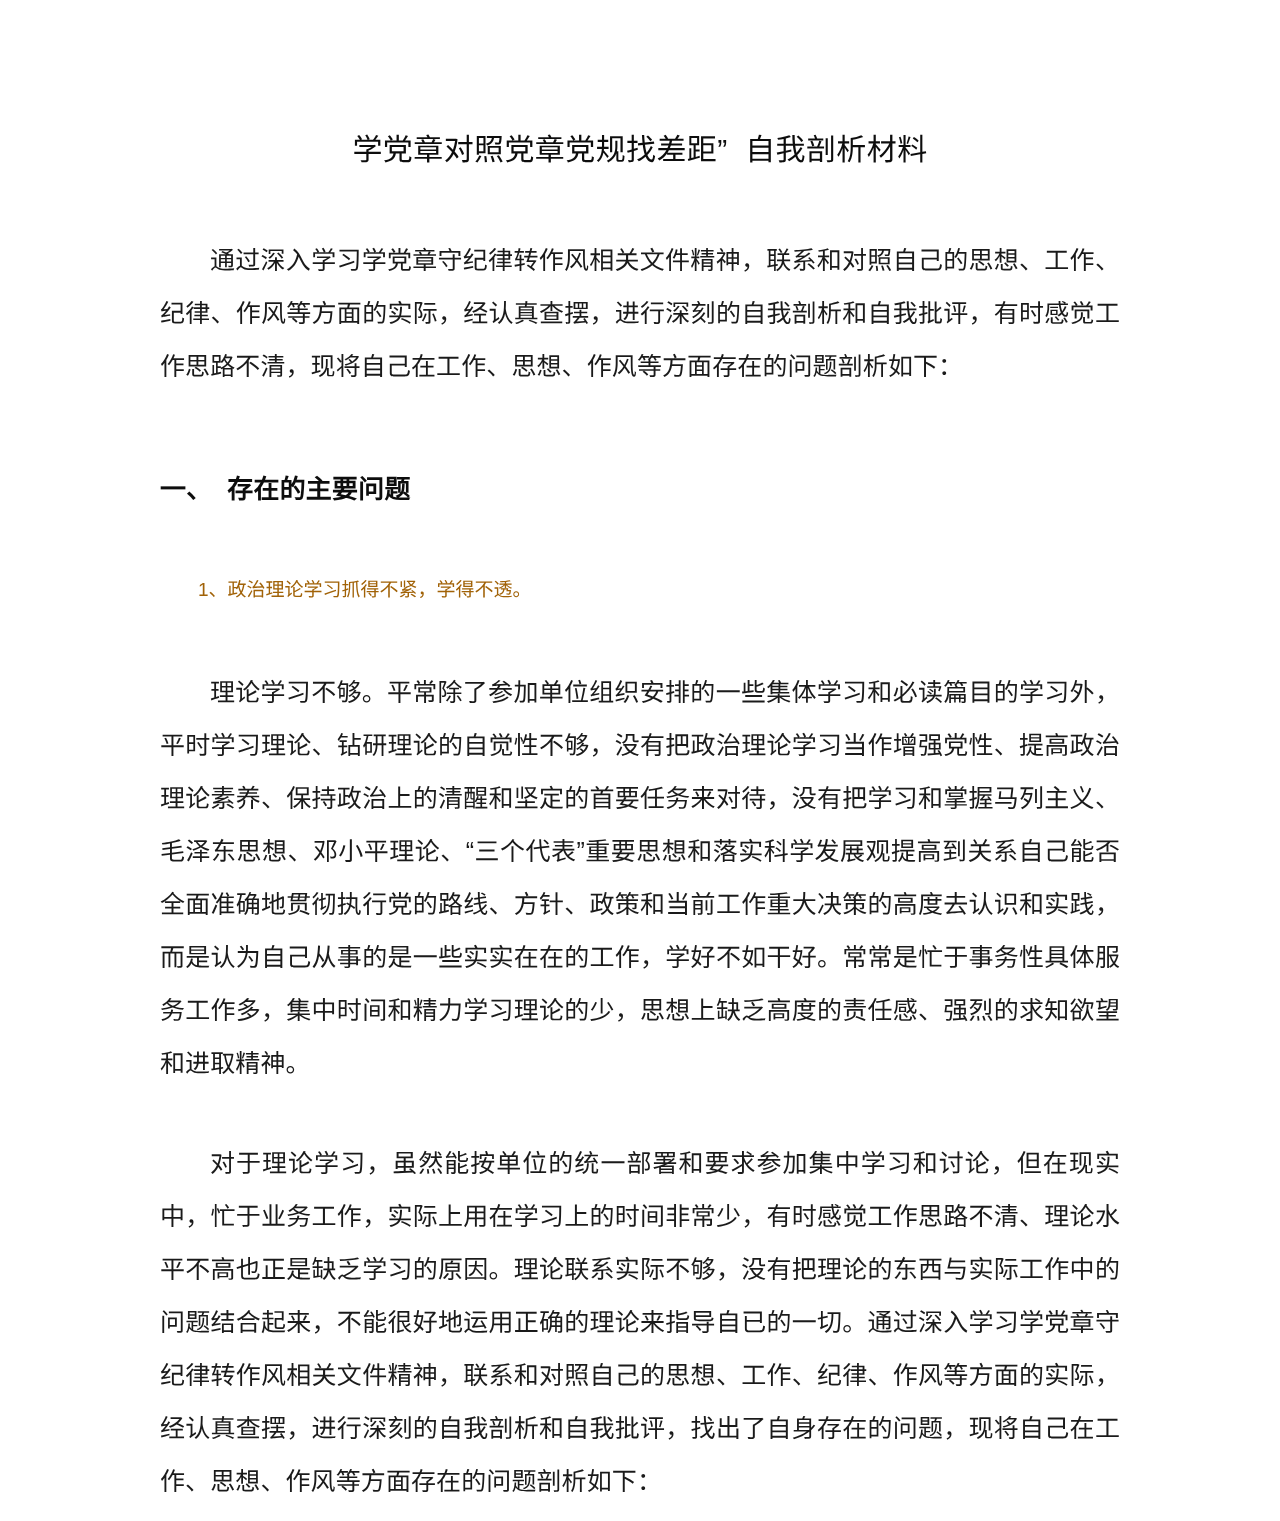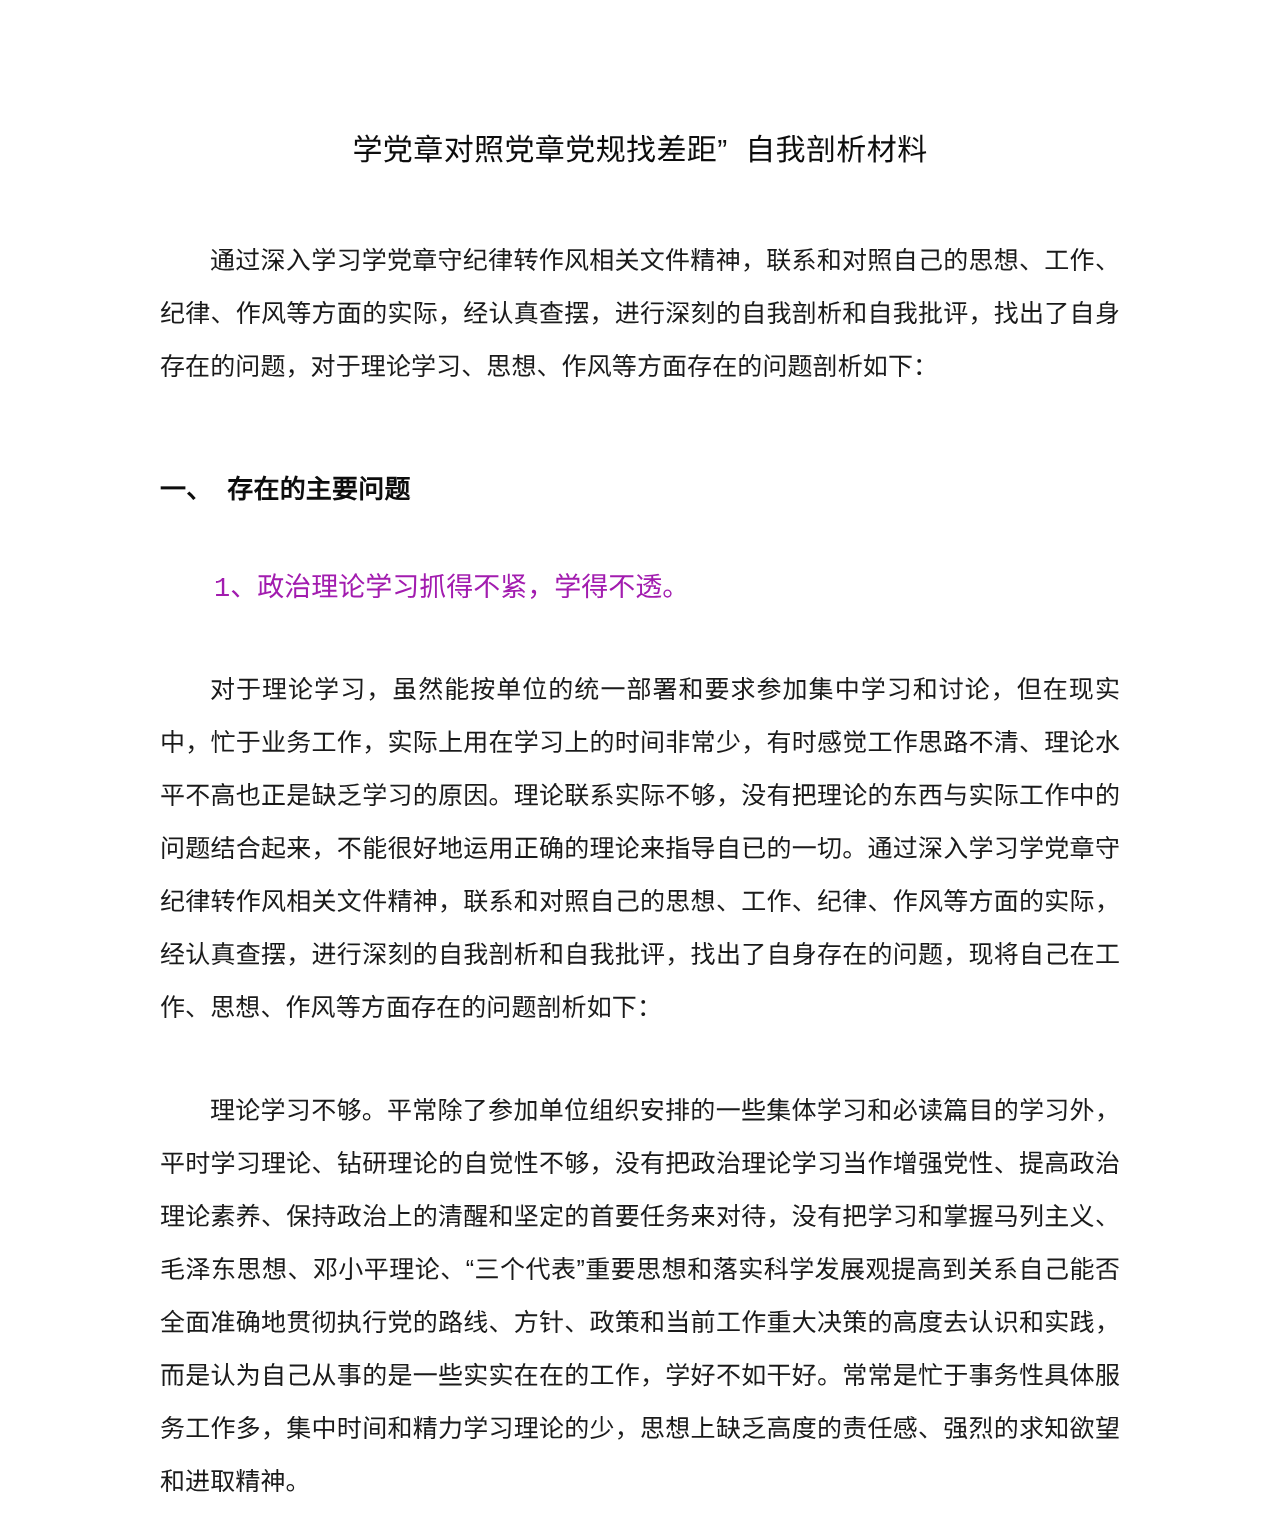--- a/index.html
+++ b/index.html
@@ -60,41 +60,40 @@
     line-height: 53px;
     color: #0d0d0d;
     letter-spacing: 0.2px;
     text-indent: 0;
     white-space: pre;
   }
 
   .sub-heading {
     margin: 0;
     padding-top: 47px;
-    font-size: 27px;
+    font-size: 19px;
     line-height: 53px;
     text-indent: 2em;
-    color: #a21caf;
-    font-family: Liberation Mono, monospace;
+    color: #a16207;
   }
 
   .para-spaced { padding-top: 47px; }
 
   .para-spaced-lg { padding-top: 50px; }
 </style>
 </head>
 <body>
 
 <div class="page">
 
   <h1 class="doc-title">学党章对照党章党规找差距”  自我剖析材料</h1>
 
-  <p class="body-para gap-after-title">通过深入学习学党章守纪律转作风相关文件精神，联系和对照自己的思想、工作、纪律、作风等方面的实际，经认真查摆，进行深刻的自我剖析和自我批评，找出了自身存在的问题，对于理论学习、思想、作风等方面存在的问题剖析如下：</p>
+  <p class="body-para gap-after-title">通过深入学习学党章守纪律转作风相关文件精神，联系和对照自己的思想、工作、纪律、作风等方面的实际，经认真查摆，进行深刻的自我剖析和自我批评，有时感觉工作思路不清，现将自己在工作、思想、作风等方面存在的问题剖析如下：</p>
 
   <h2 class="section-heading">一、  存在的主要问题</h2>
 
   <p class="sub-heading">1、政治理论学习抓得不紧，学得不透。</p>
 
+  <p class="body-para para-spaced-lg">理论学习不够。平常除了参加单位组织安排的一些集体学习和必读篇目的学习外，平时学习理论、钻研理论的自觉性不够，没有把政治理论学习当作增强党性、提高政治理论素养、保持政治上的清醒和坚定的首要任务来对待，没有把学习和掌握马列主义、毛泽东思想、邓小平理论、“三个代表”重要思想和落实科学发展观提高到关系自己能否全面准确地贯彻执行党的路线、方针、政策和当前工作重大决策的高度去认识和实践，而是认为自己从事的是一些实实在在的工作，学好不如干好。常常是忙于事务性具体服务工作多，集中时间和精力学习理论的少，思想上缺乏高度的责任感、强烈的求知欲望和进取精神。</p>
+
   <p class="body-para para-spaced">对于理论学习，虽然能按单位的统一部署和要求参加集中学习和讨论，但在现实中，忙于业务工作，实际上用在学习上的时间非常少，有时感觉工作思路不清、理论水平不高也正是缺乏学习的原因。理论联系实际不够，没有把理论的东西与实际工作中的问题结合起来，不能很好地运用正确的理论来指导自已的一切。通过深入学习学党章守纪律转作风相关文件精神，联系和对照自己的思想、工作、纪律、作风等方面的实际，经认真查摆，进行深刻的自我剖析和自我批评，找出了自身存在的问题，现将自己在工作、思想、作风等方面存在的问题剖析如下：</p>
-
-  <p class="body-para para-spaced-lg">理论学习不够。平常除了参加单位组织安排的一些集体学习和必读篇目的学习外，平时学习理论、钻研理论的自觉性不够，没有把政治理论学习当作增强党性、提高政治理论素养、保持政治上的清醒和坚定的首要任务来对待，没有把学习和掌握马列主义、毛泽东思想、邓小平理论、“三个代表”重要思想和落实科学发展观提高到关系自己能否全面准确地贯彻执行党的路线、方针、政策和当前工作重大决策的高度去认识和实践，而是认为自己从事的是一些实实在在的工作，学好不如干好。常常是忙于事务性具体服务工作多，集中时间和精力学习理论的少，思想上缺乏高度的责任感、强烈的求知欲望和进取精神。</p>
 
 </div>
 
 </body></html>

